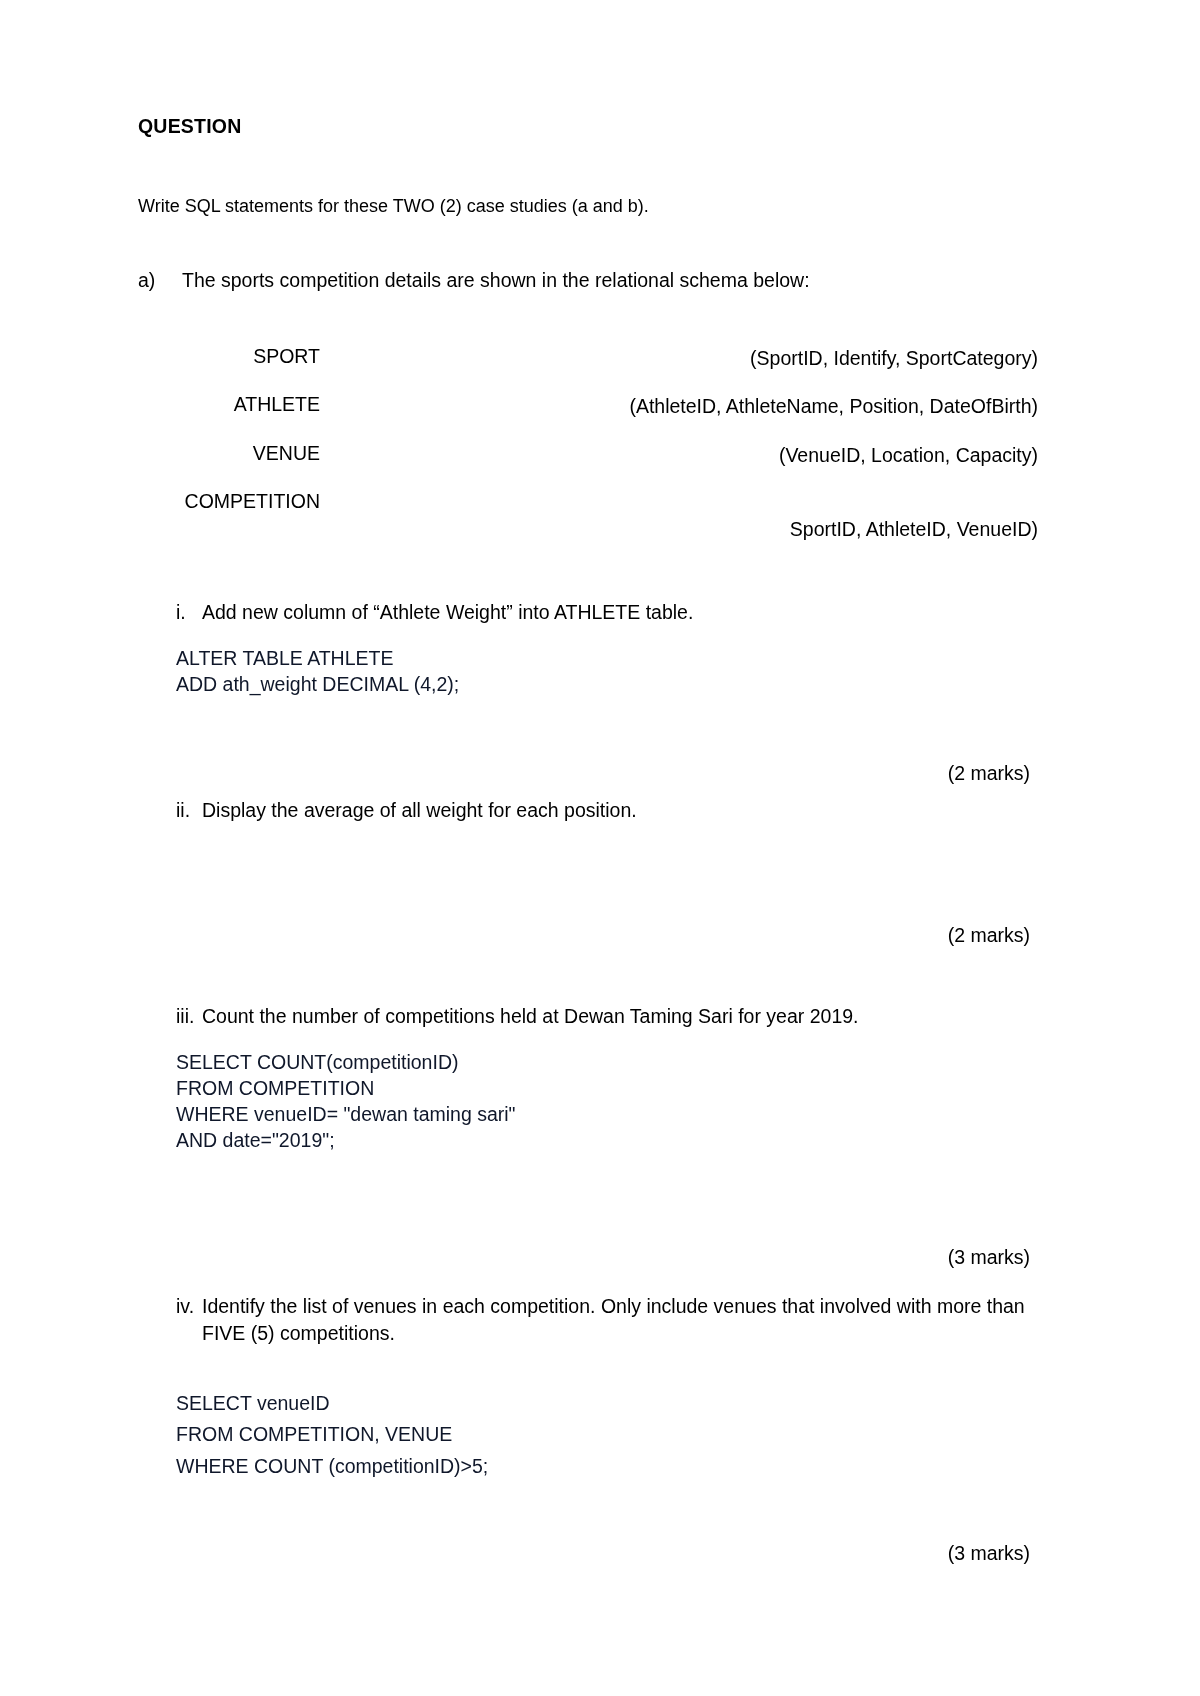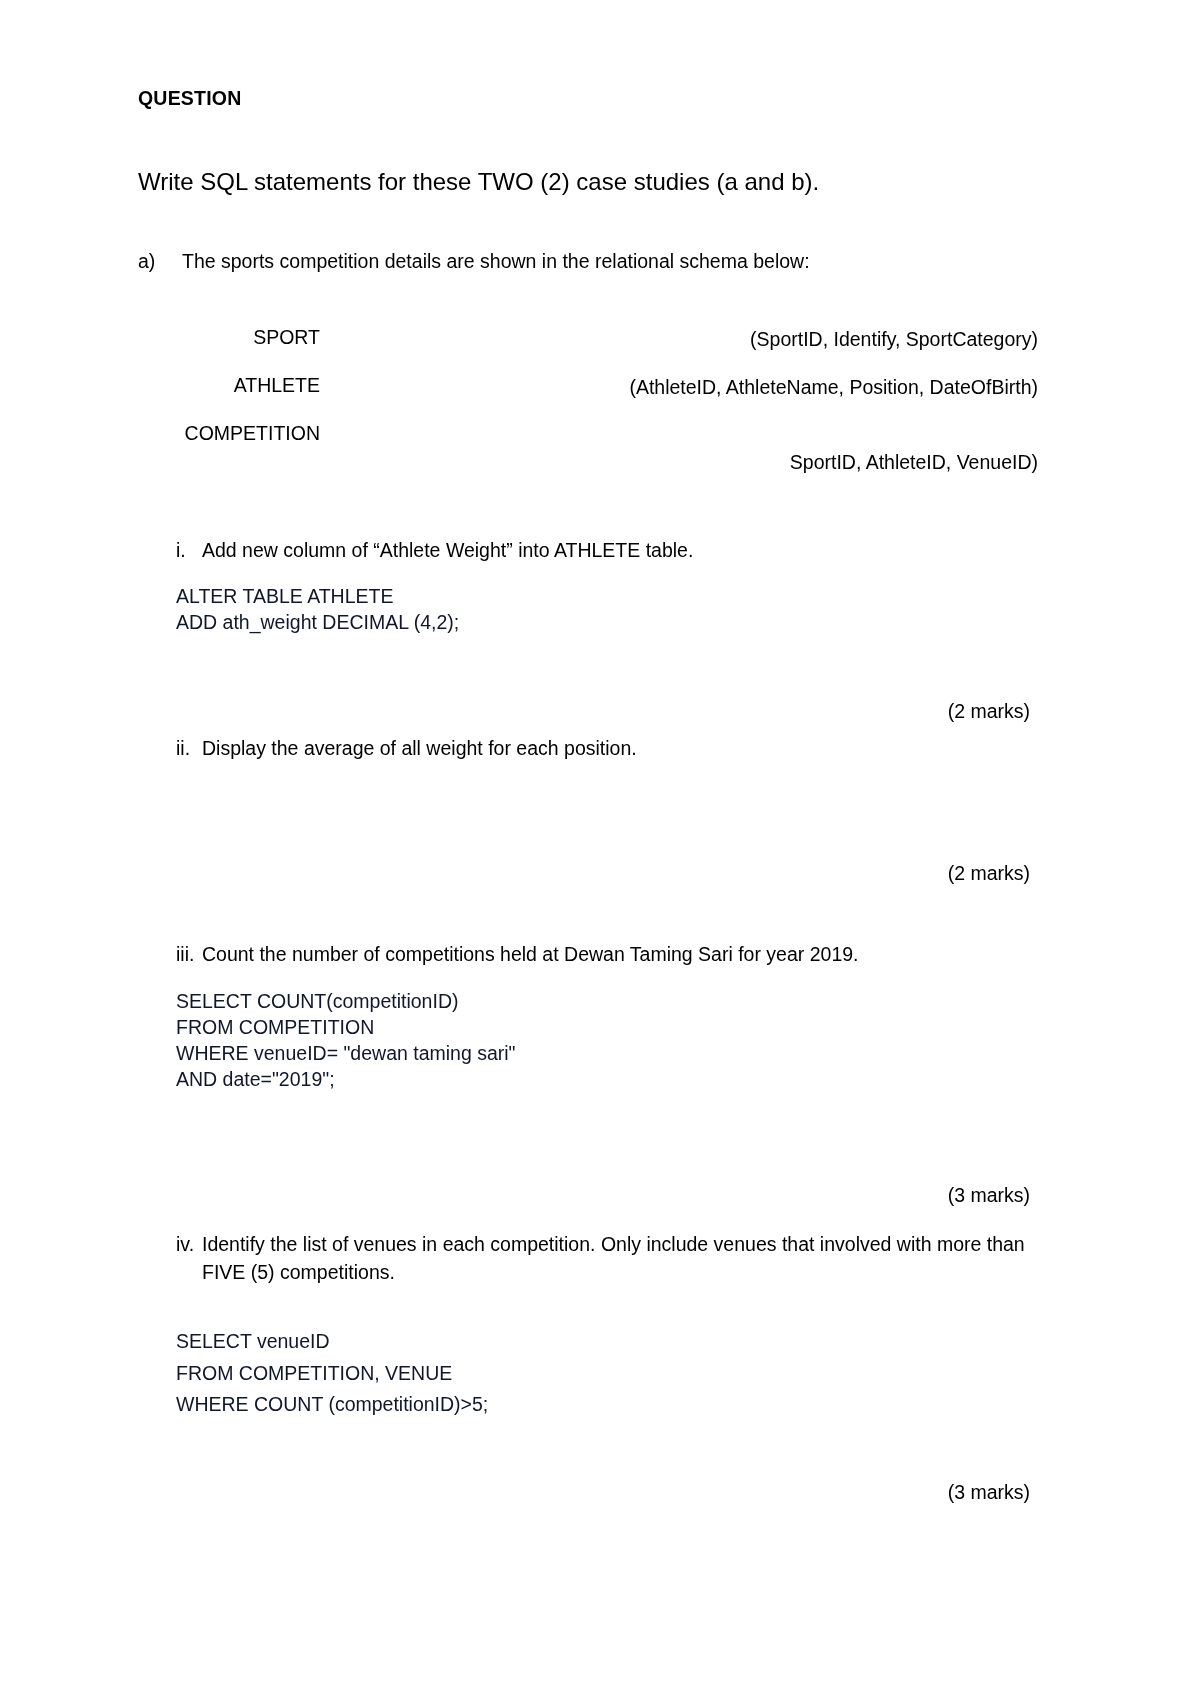--- a/index.html
+++ b/index.html
@@ -22,24 +22,24 @@
     position: absolute;
     left: 138px;
     top: 0;
     width: 900px;
   }
   .heading {
     font-weight: bold;
     font-size: 19.5px;
     letter-spacing: 0.2px;
     margin: 0;
-    padding-top: 87px;
+    padding-top: 115px;
   }
   .para {
-    font-size: 24px;
+    font-size: 18px;
     line-height: 1.45;
     margin: 0;
     padding-top: 55px;
   }
   .lettered {
     display: flex;
     padding-top: 50px;
     font-size: 19.5px;
   }
   .lettered .marker {
@@ -54,21 +54,21 @@
   .schema {
     padding-top: 53px;
     padding-left: 10px;
     font-size: 19.5px;
     text-align: right;
   }
   .schema-row {
     display: flex;
     margin-bottom: 22px;
   }
-  .schema-row:last-child { margin-bottom: 6px; }
+  .schema-row:last-child { margin-bottom: 0; }
   .schema-name {
     width: 172px;
     flex: 0 0 172px;
   }
   .schema-attrs {
     flex: 1 1 auto;
     line-height: 1.35;
   }
 
   
@@ -126,20 +126,24 @@
     <div class="schema">
       <div class="schema-row">
         <span class="schema-name">SPORT</span>
         <span class="schema-attrs">(SportID, Identify, SportCategory)</span>
       </div>
       <div class="schema-row">
         <span class="schema-name">ATHLETE</span>
         <span class="schema-attrs">(AthleteID, AthleteName, Position, DateOfBirth)</span>
       </div>
       <div class="schema-row">
+        <span class="schema-name">VENUE</span>
+        <span class="schema-attrs">(VenueID, Location, Capacity)</span>
+      </div>
+      <div class="schema-row">
         <span class="schema-name">COMPETITION</span>
         <span class="schema-attrs">
           <br>
           <span>SportID, AthleteID, VenueID)</span>
         </span>
       </div>
     </div>
 
     <div class="rn-block">
 

